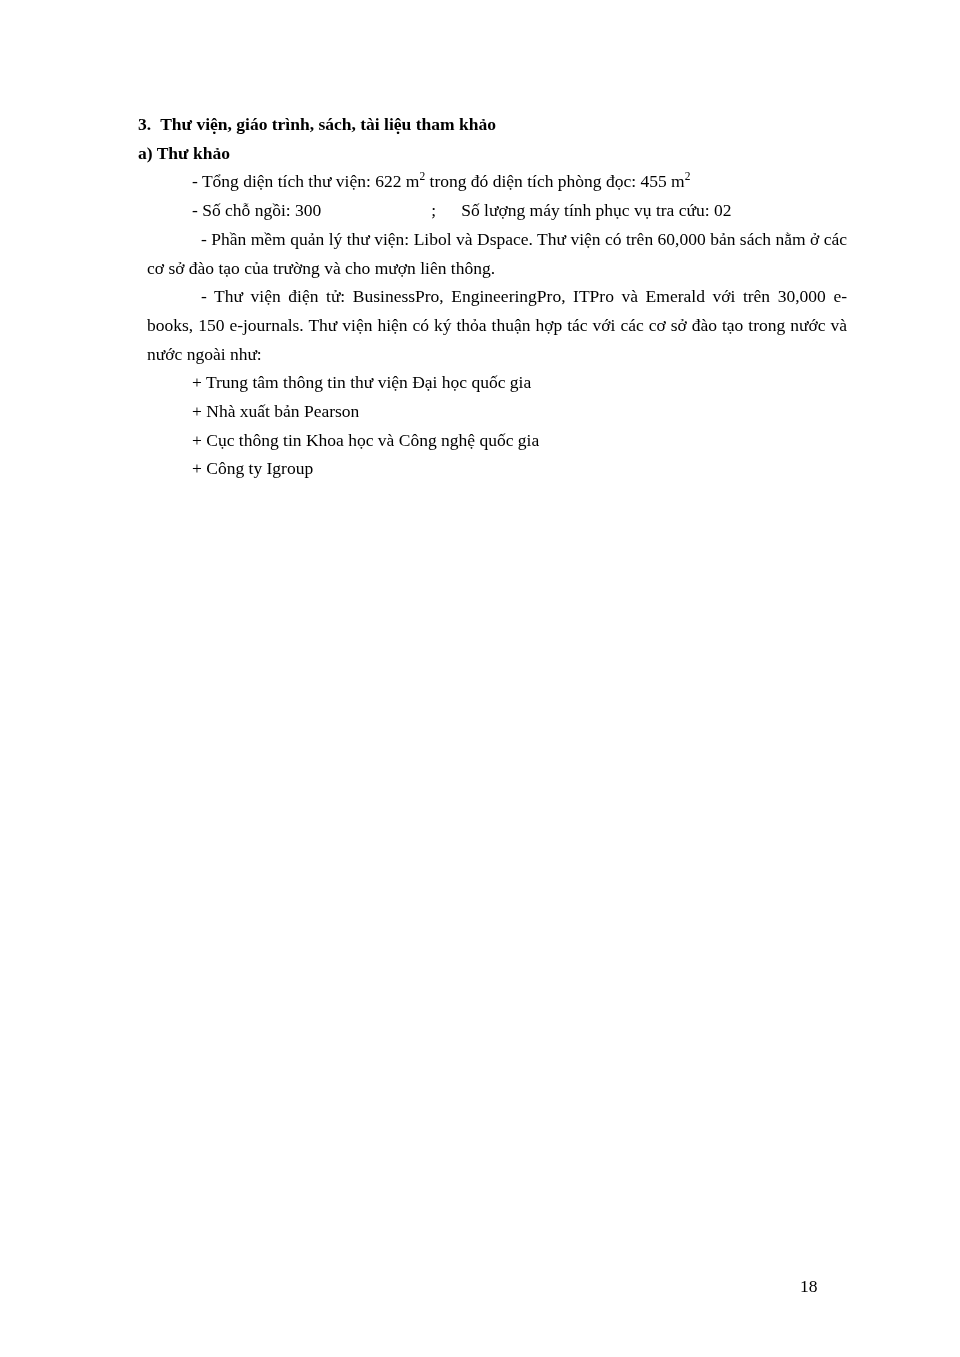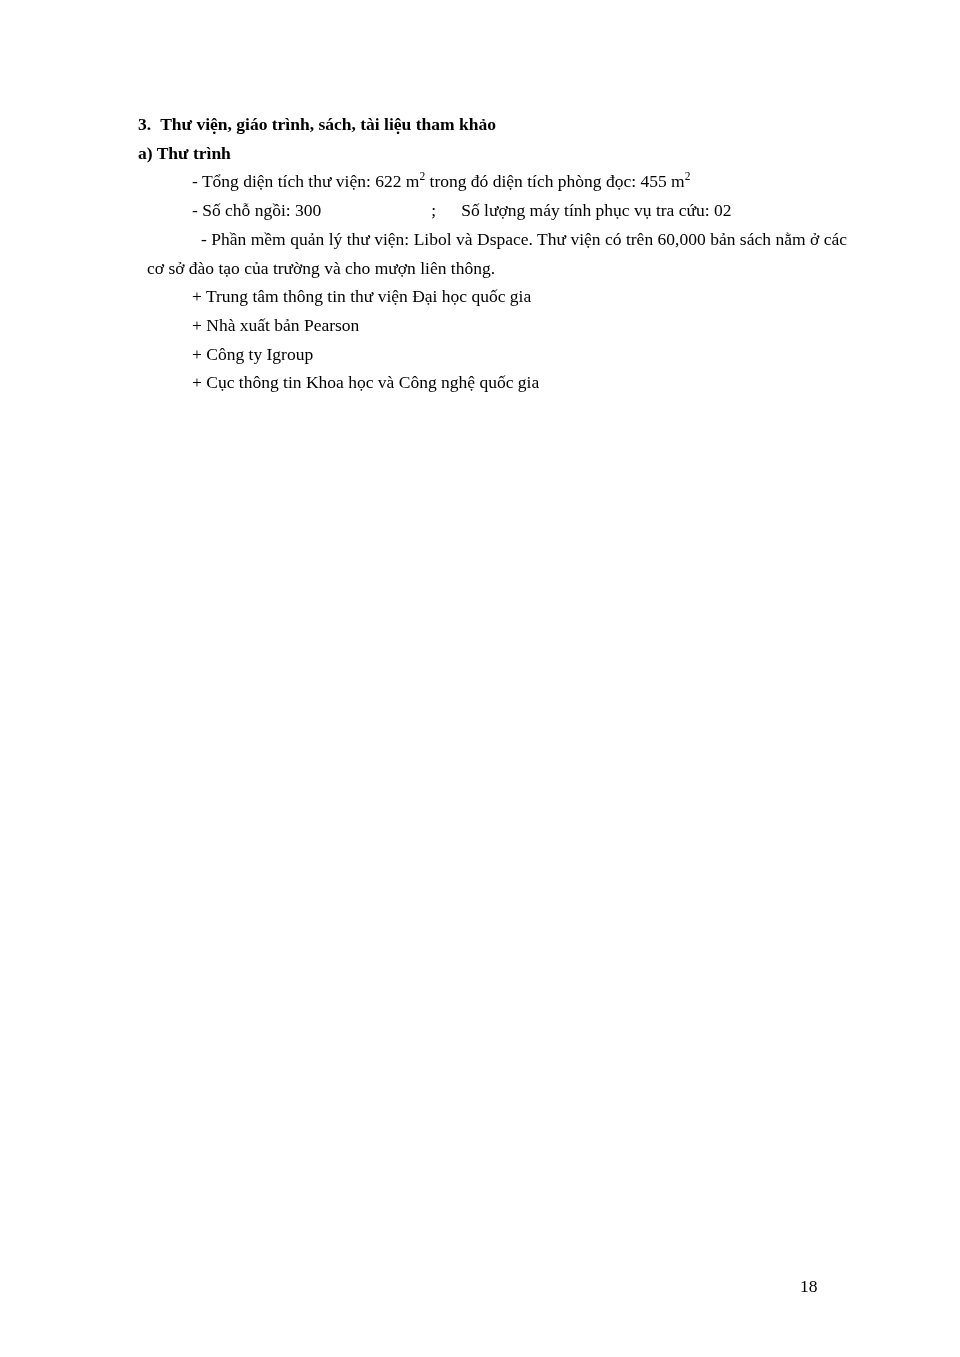--- a/index.html
+++ b/index.html
@@ -45,35 +45,36 @@
 </head>
 <body>
 
 <div class="page">
   <div class="content">
 
     <div class="para bold">
       <span class="heading-num">3.</span><span class="heading-text">Thư viện, giáo trình, sách, tài liệu tham khảo</span>
     </div>
 
-    <div class="para bold">a) Thư trình</div>
+    <div class="para bold">a) Thư khảo</div>
 
     <div class="para indent">
       <span>- Tổng diện tích thư viện: 622 m</span><sup class="sq">2</sup><span> trong đó diện tích phòng đọc: 455 m</span><sup class="sq">2</sup>
     </div>
 
     <div class="para indent">
       <span>- Số chỗ ngồi: 300</span><span class="sep-semicolon">;</span><span class="seats-right">Số lượng máy tính phục vụ tra cứu: 02</span>
     </div>
 
     <div class="para justify">- Phần mềm quản lý thư viện: Libol và Dspace. Thư viện có trên 60,000 bản sách nằm ở các cơ sở đào tạo của trường và cho mượn liên thông.</div>
 
+    <div class="para justify">- Thư viện điện tử: BusinessPro, EngineeringPro, ITPro và Emerald với trên 30,000 e-books, 150 e-journals. Thư viện hiện có ký thỏa thuận hợp tác với các cơ sở đào tạo trong nước và nước ngoài như:</div>
 
     <div class="para indent">+ Trung tâm thông tin thư viện Đại học quốc gia</div>
     <div class="para indent">+ Nhà xuất bản Pearson</div>
+    <div class="para indent">+ Cục thông tin Khoa học và Công nghệ quốc gia</div>
     <div class="para indent">+ Công ty Igroup</div>
-    <div class="para indent">+ Cục thông tin Khoa học và Công nghệ quốc gia</div>
 
 
   </div>
 
   <div class="page-number">18</div>
 </div>
 
 </body></html>

